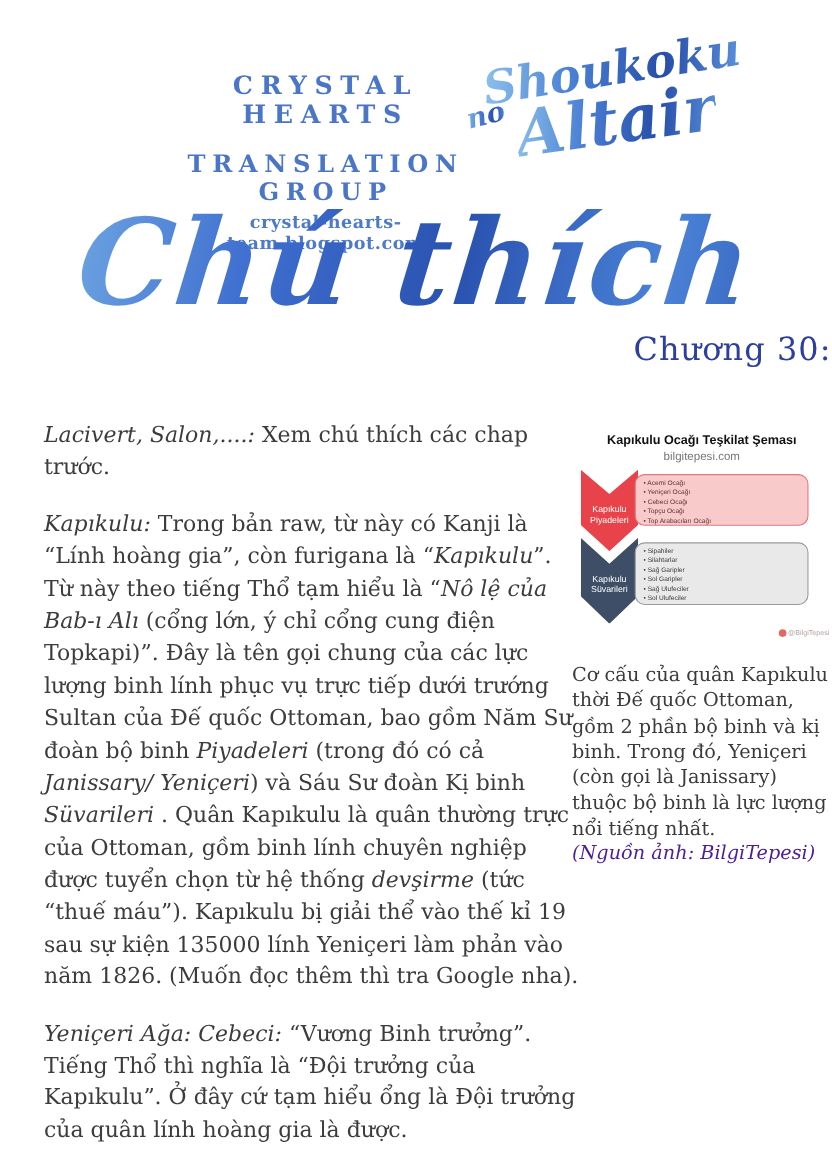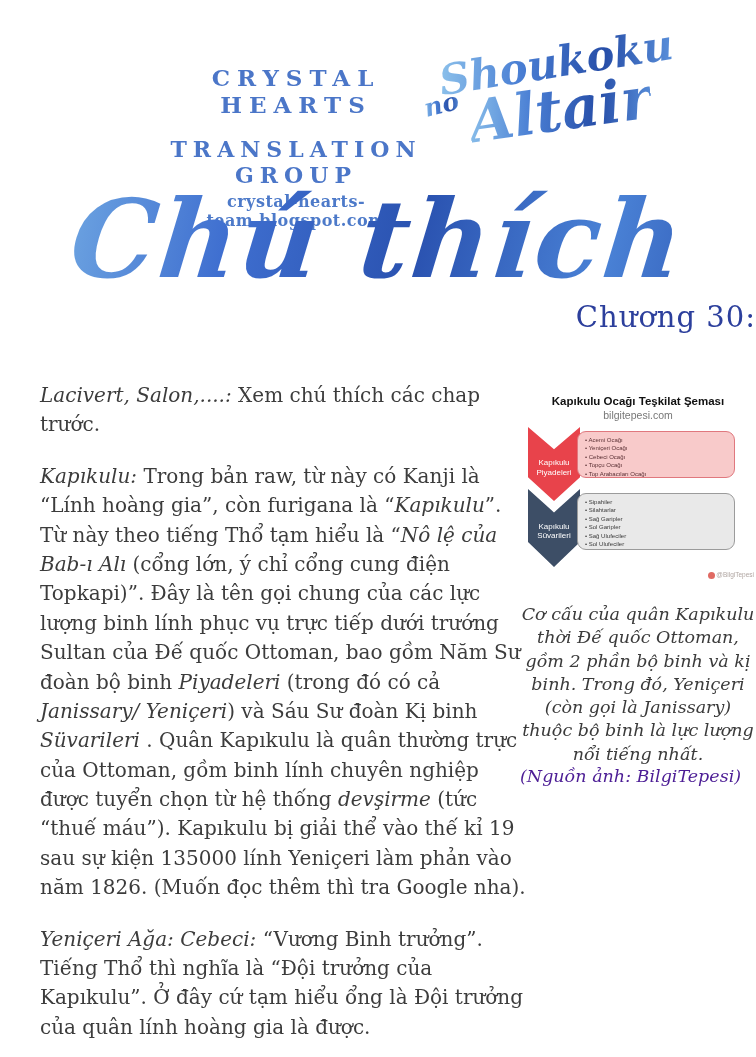--- a/index.html
+++ b/index.html
@@ -47,21 +47,21 @@
   .diag-arrow-label{position:absolute;left:0;right:0;top:42%;text-align:center;color:#ffffff;
                     font-family:"Liberation Sans",sans-serif;font-size:8px;line-height:1.2;}
   .diag-box{position:absolute;border-radius:9px;border:1px solid;box-sizing:border-box;padding:4px 7px;}
   .diag-box ul{margin:0;padding:0;list-style:none;font-family:"Liberation Sans",sans-serif;
                font-size:6px;line-height:1.4;}
   .diag-box li::before{content:"• ";}
   .diag-watermark{position:absolute;right:2px;bottom:16px;font-family:"Liberation Sans",sans-serif;
                   font-size:6.5px;color:#b0a6a2;}
   .diag-watermark .wm-dot{display:inline-block;width:7px;height:7px;border-radius:50%;
                   background:#e06a63;vertical-align:middle;margin-right:1px;}
-  .figure-caption{margin-top:8px;text-align:center;font-size:17.5px;line-height:1.33;color:#3b3b3b;font-style:italic;}
+  .figure-caption{margin-top:8px;text-align:left;font-size:17.5px;line-height:1.33;color:#3b3b3b;}
   .figure-source{font-size:17.5px;font-style:italic;color:#4c1d95;}
 </style>
 </head>
 <body>
 
 <div class="page">
 
   <div class="group-block">
     <div class="group-line1">CRYSTAL HEARTS</div>
     <div class="group-line2">TRANSLATION GROUP</div>

